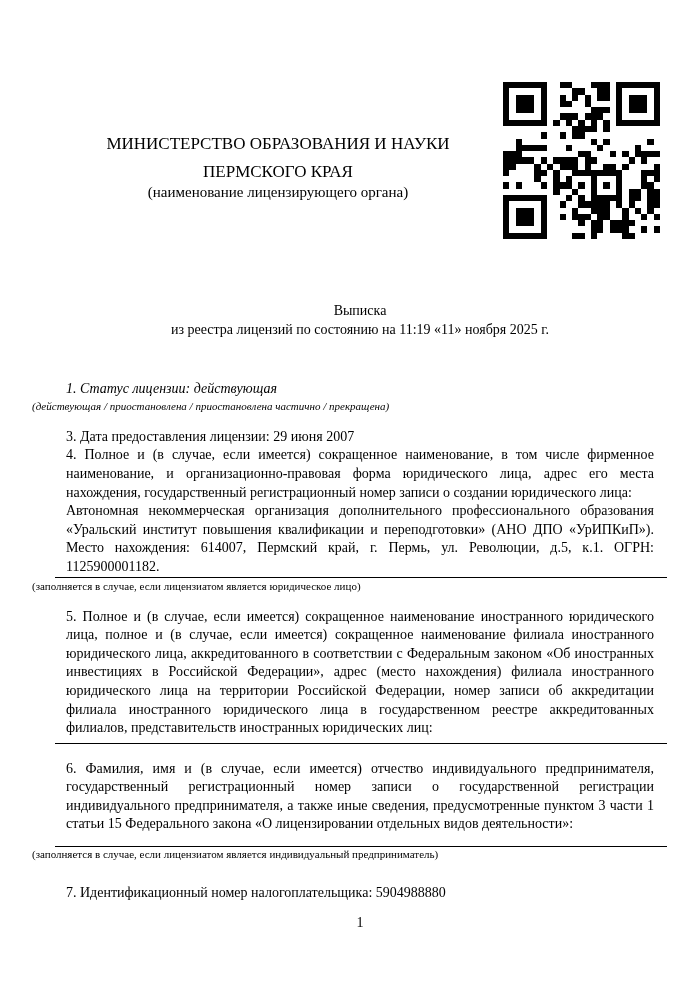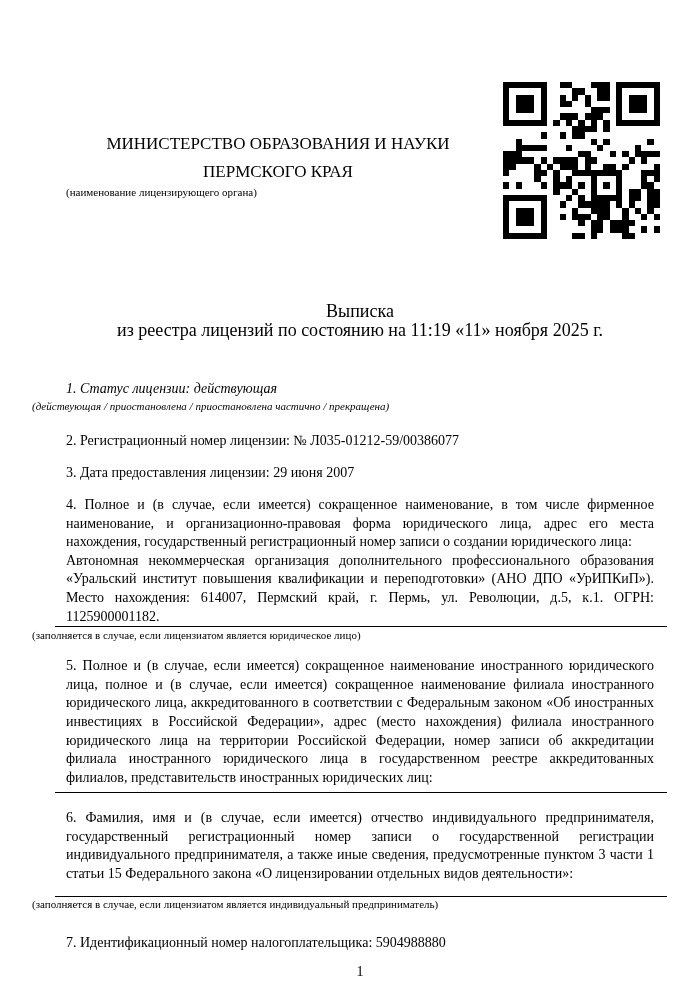--- a/index.html
+++ b/index.html
@@ -26,42 +26,43 @@
     margin-left: 66px;
     width: 424px;
     text-align: center;
     font-weight: normal;
     font-size: 17px;
     line-height: 28px;
   }
   .header-caption {
     margin-left: 66px;
     width: 424px;
-    font-size: 11px;
+    text-align: center;
+    font-size: 15px;
     line-height: 12px;
   }
   .title {
     margin: 104px 0 0 66px;
     width: 588px;
     text-align: center;
-    font-size: 18px;
+    font-size: 14px;
     line-height: 18.6px;
   }
   .content {
     margin-left: 66px;
     width: 588px;
     font-size: 14px;
     line-height: 18.6px;
   }
   .content p { margin: 0; }
   .just { text-align: justify; }
   .item-1 { margin-top: 41px; font-style: italic; }
   .item-2 { margin-top: 18px; }
   .item-3 { margin-top: 14px; }
-  .item-4 { margin-top: 13px; }
+  .item-4 { }
   .item-5 { margin-top: 14px; }
   .item-6 { margin-top: 16px; }
   .item-7 { margin-top: 22px; }
   .small-caption {
     font-size: 11px;
     line-height: 15px;
     position: relative;
     left: -34px;
   }
   .item-4 .small-caption { margin-top: 1px; }
@@ -388,23 +389,20 @@
     <div>из реестра лицензий по состоянию на 11:19 «11» ноября 2025 г.</div>
   </div>
 
   <div class="content">
 
     <div class="item item-1">
       <p>1. Статус лицензии: действующая</p>
       <p class="small-caption">(действующая / приостановлена / приостановлена частично / прекращена)</p>
     </div>
 
-    <div class="item item-2">
-      <p>2. Регистрационный номер лицензии: № Л035-01212-59/00386077</p>
-    </div>
 
     <div class="item item-3">
       <p>3. Дата предоставления лицензии: 29 июня 2007</p>
     </div>
 
     <div class="item item-4">
       <p class="just">4. Полное и (в случае, если имеется) сокращенное наименование, в том числе фирменное наименование, и организационно-правовая форма юридического лица, адрес его места нахождения, государственный регистрационный номер записи о создании юридического лица:</p>
       <p class="just">Автономная некоммерческая организация дополнительного профессионального образования «Уральский институт повышения квалификации и переподготовки» (АНО ДПО «УрИПКиП»). Место нахождения: 614007, Пермский край, г. Пермь, ул. Революции, д.5, к.1. ОГРН: 1125900001182.</p>
       <div class="hrule"></div>
       <p class="small-caption">(заполняется в случае, если лицензиатом является юридическое лицо)</p>

